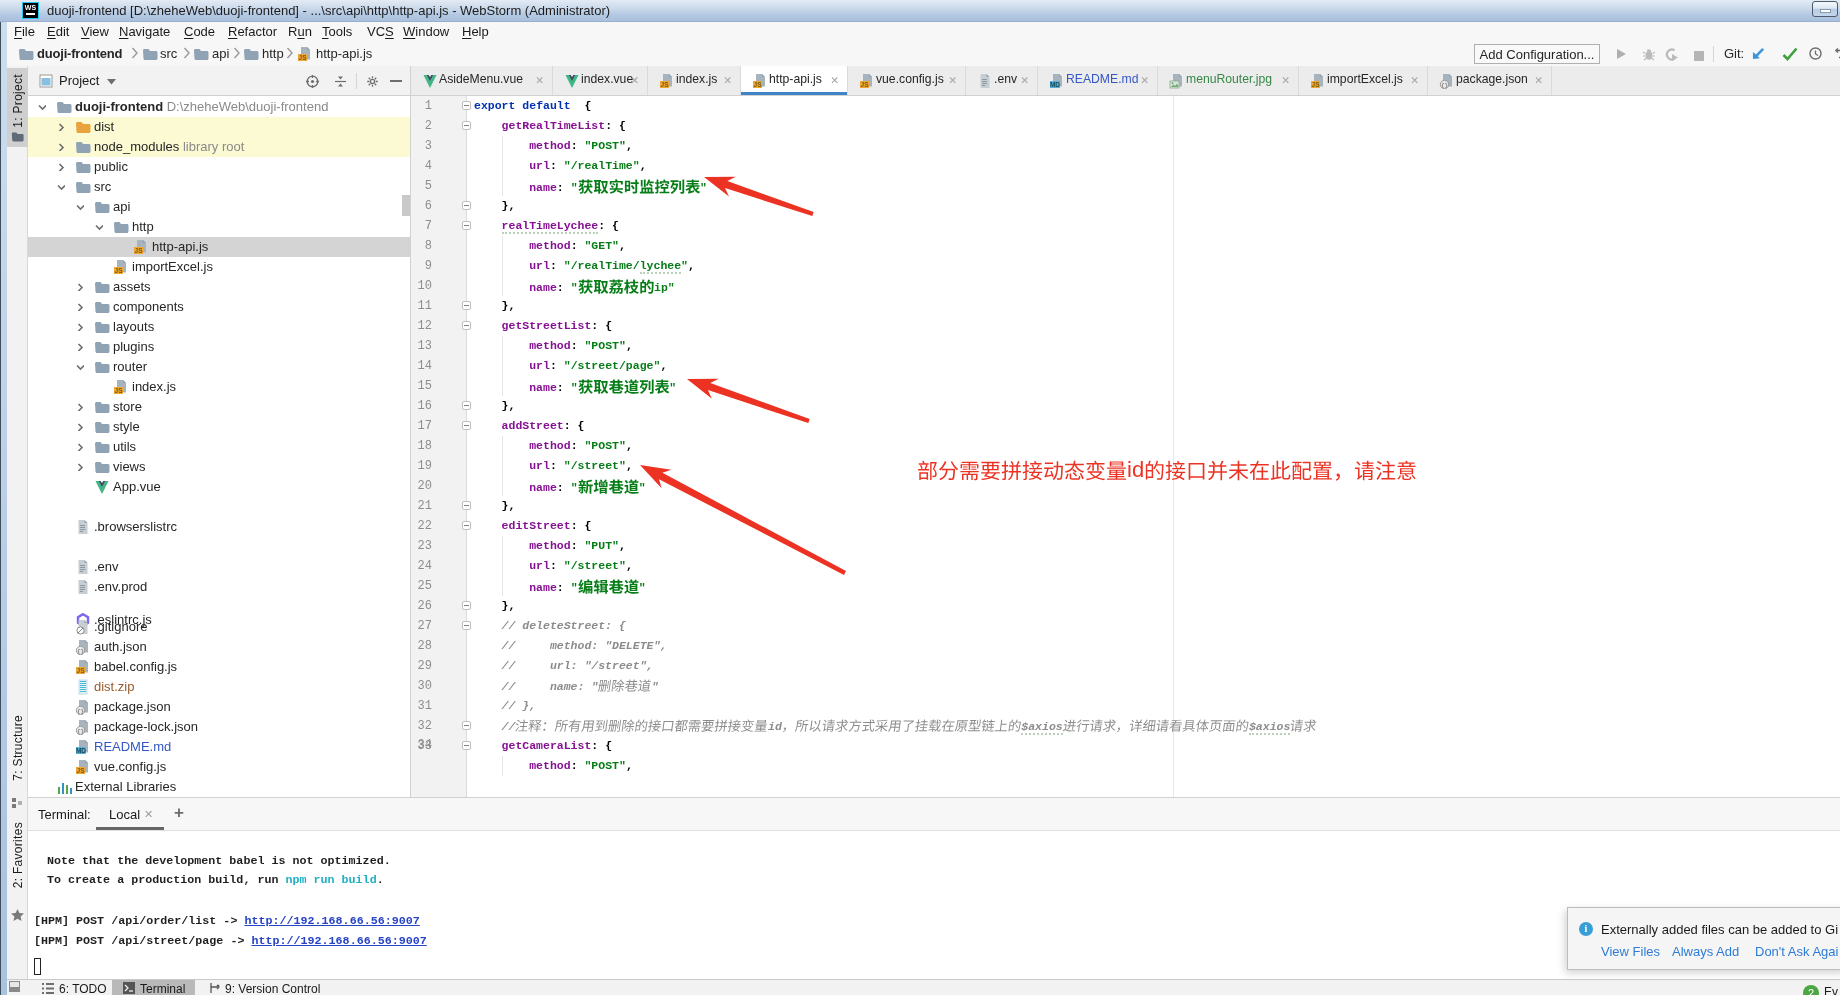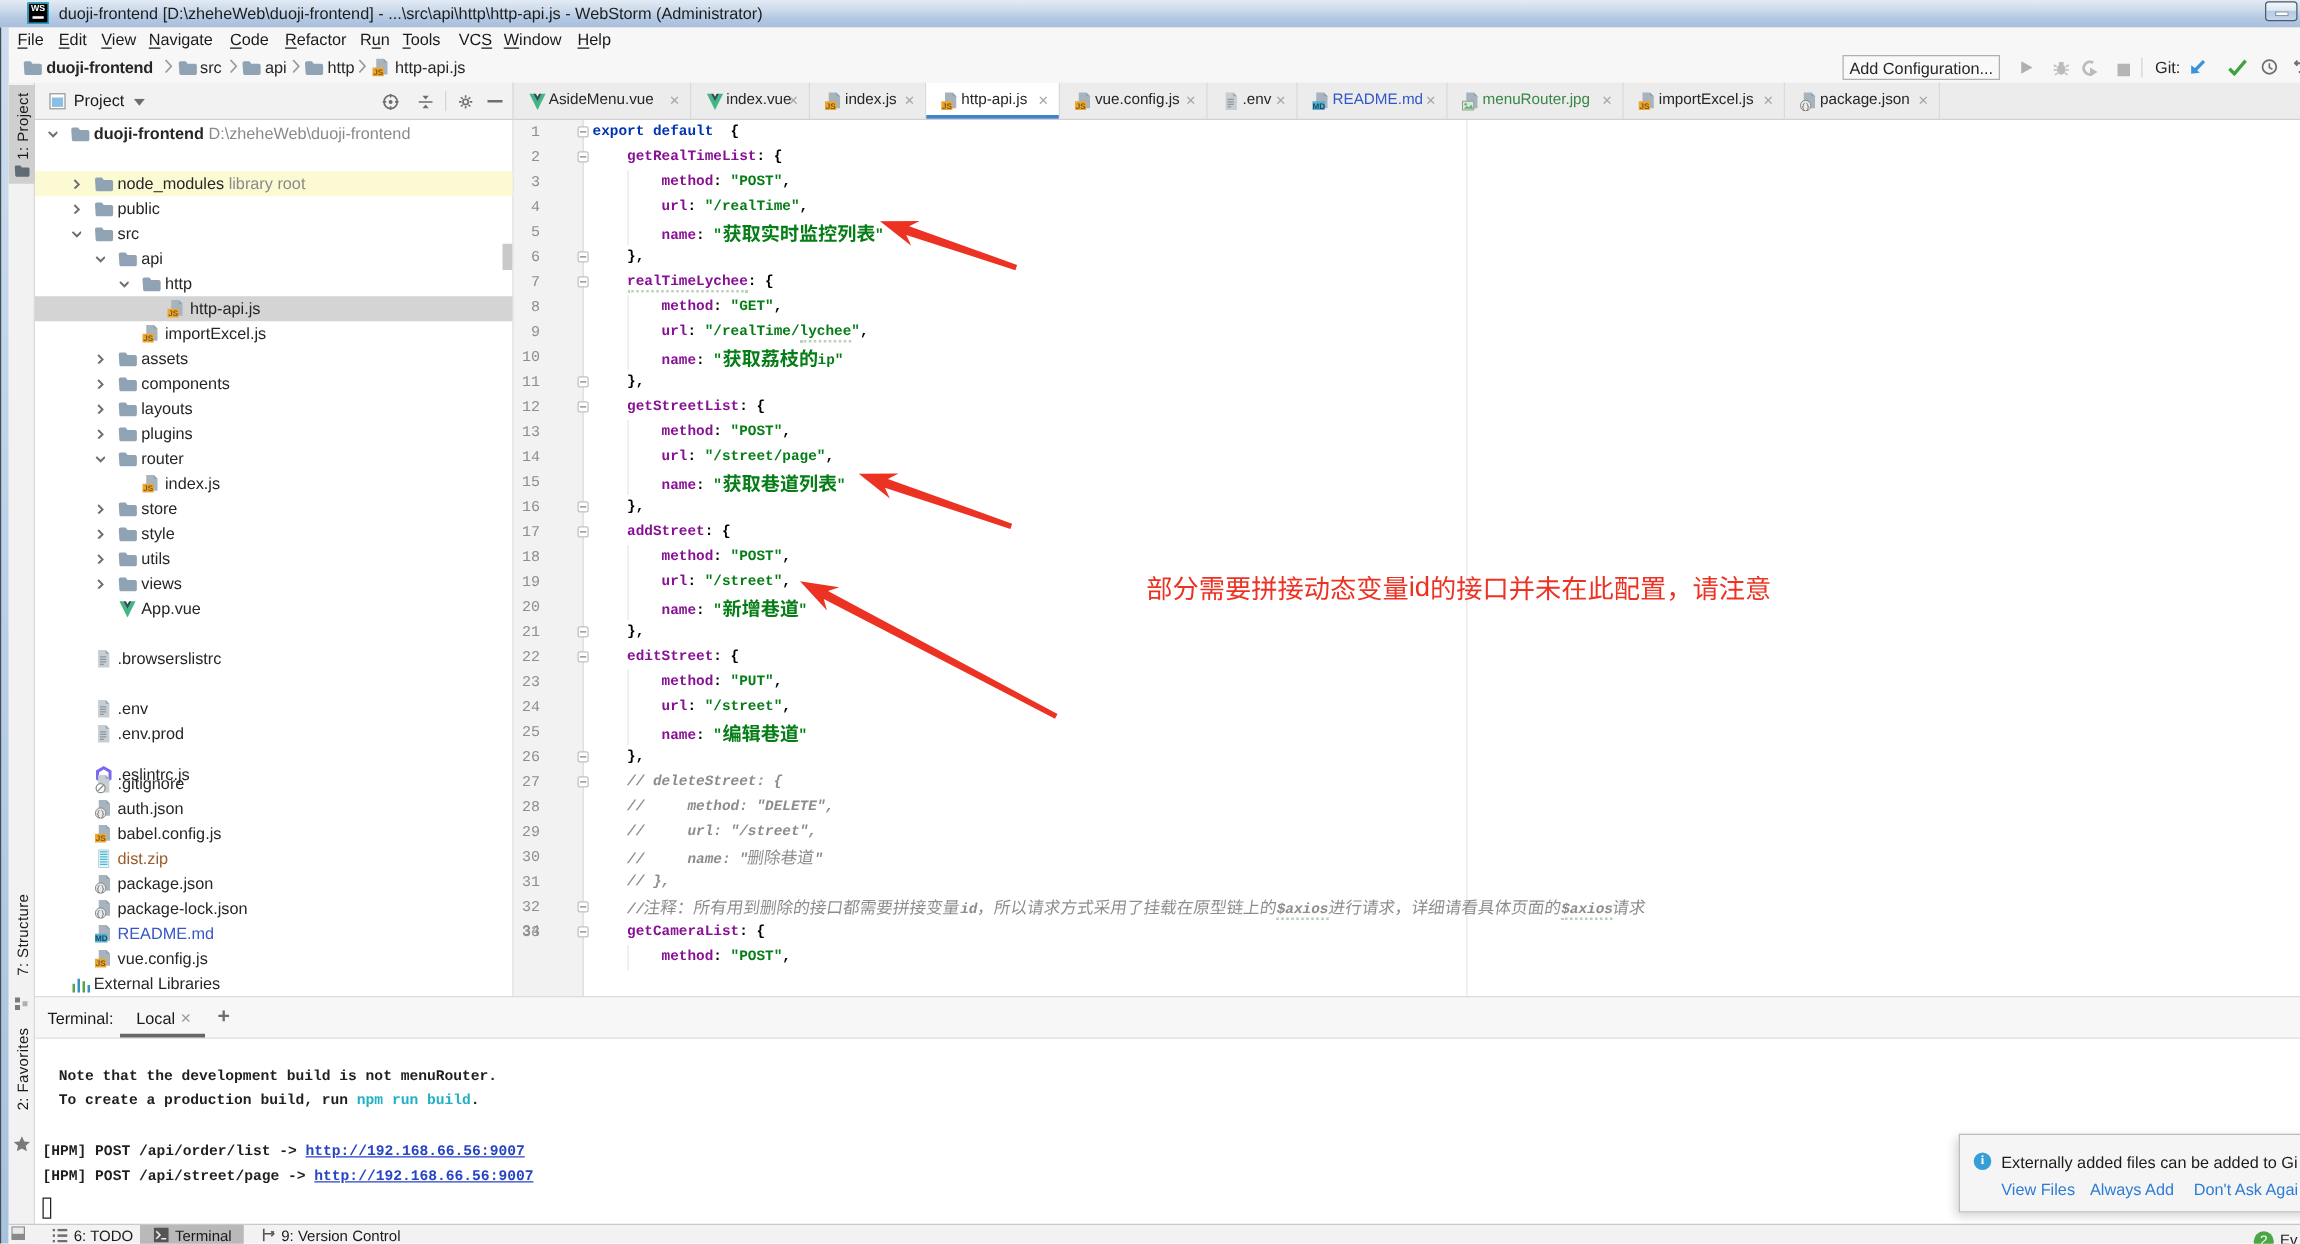--- a/index.html
+++ b/index.html
@@ -381,20 +381,29 @@
 <div class="ab" id="ptree">
     <div style="position:absolute;left:374px;top:99px;width:8px;height:21px;background:#c9c9c9;z-index:3"></div>
     <div class="trow" style="top:1px">
       <svg class="caret" style="left:10px">
         <path d="M1 2.5l3.5 3.5L8 2.5"></path>
       </svg>
       <span class="icon" style="left:28px"><svg style="" width="16" height="16" viewBox="0 0 16 16">
           <path fill="#8fa3b4" d="M1 4.5c0-.8.7-1.5 1.5-1.5h4l1.5 2h6c.8 0 1.5.7 1.5 1.5v6c0 .8-.7 1.5-1.5 1.5h-11c-.8 0-1.5-.7-1.5-1.5z"></path>
         </svg></span>
       <span class="nm" style="left:47px"><b>duoji-frontend</b> <span style="color:#8a8a8a">D:\zheheWeb\duoji-frontend</span></span>
+    </div>
+    <div class="trow" style="top:21px;background:#fbfad2">
+      <svg class="caret" style="left:29px">
+        <path d="M2.5 1l3.5 3.5L2.5 8"></path>
+      </svg>
+      <span class="icon" style="left:47px"><svg style="" width="16" height="16" viewBox="0 0 16 16">
+          <path fill="#e8a33d" d="M1 4.5c0-.8.7-1.5 1.5-1.5h4l1.5 2h6c.8 0 1.5.7 1.5 1.5v6c0 .8-.7 1.5-1.5 1.5h-11c-.8 0-1.5-.7-1.5-1.5z"></path>
+        </svg></span>
+      <span class="nm" style="left:66px">dist</span>
     </div>
     <div class="trow" style="top:41px;background:#fbfad2">
       <svg class="caret" style="left:29px">
         <path d="M2.5 1l3.5 3.5L2.5 8"></path>
       </svg>
       <span class="icon" style="left:47px"><svg style="" width="16" height="16" viewBox="0 0 16 16">
           <path fill="#8fa3b4" d="M1 4.5c0-.8.7-1.5 1.5-1.5h4l1.5 2h6c.8 0 1.5.7 1.5 1.5v6c0 .8-.7 1.5-1.5 1.5h-11c-.8 0-1.5-.7-1.5-1.5z"></path>
         </svg></span>
       <span class="nm" style="left:66px">node_modules <span style="color:#8a8a8a">library root</span></span>
     </div>
@@ -888,21 +897,21 @@
       <use href="#gr610F" x="12000"></use>
     </svg></div>
 <div class="ab" id="term">
 <div id="thead">
 <span style="position:absolute;left:10px;top:9px;font-size:13px;color:#1a1a1a">Terminal:</span>
 <span style="position:absolute;left:81px;top:9px;font-size:13px;color:#1a1a1a">Local</span>
 <span style="position:absolute;left:116px;top:10px;font-size:11px;color:#9d9d9d">✕</span>
 <div style="position:absolute;left:68px;top:29px;width:68px;height:3px;background:#666"></div>
 <span style="position:absolute;left:146px;top:5px;font-size:17px;color:#6e6e6e;font-weight:bold">+</span>
 </div>
-<div class="tline" style="left:19px;top:56px">Note that the development build is not menuRouter.</div>
+<div class="tline" style="left:19px;top:56px">Note that the development babel is not optimized.</div>
     <div class="tline" style="left:19px;top:75px">To create a production build, run <span style="color:#1fb0c4">npm run build</span>.</div>
     <div class="tline" style="left:6px;top:116px">[HPM] POST /api/order/list -&gt; <a style="color:#2743c6;text-decoration:underline">http://192.168.66.56:9007</a></div>
     <div class="tline" style="left:6px;top:136px">[HPM] POST /api/street/page -&gt; <a style="color:#2743c6;text-decoration:underline">http://192.168.66.56:9007</a></div>
     <div style="position:absolute;left:6px;top:160px;width:7px;height:17px;border:1.5px solid #222"></div>
   </div>
 <div class="ab" id="sbar">
 <svg style="position:absolute;left:35px;top:3px" width="12" height="11" viewBox="0 0 12 11">
       <g fill="#6e6e6e">
         <rect y="0" width="2" height="2"></rect>
         <rect x="4" y="0" width="8" height="2"></rect>

